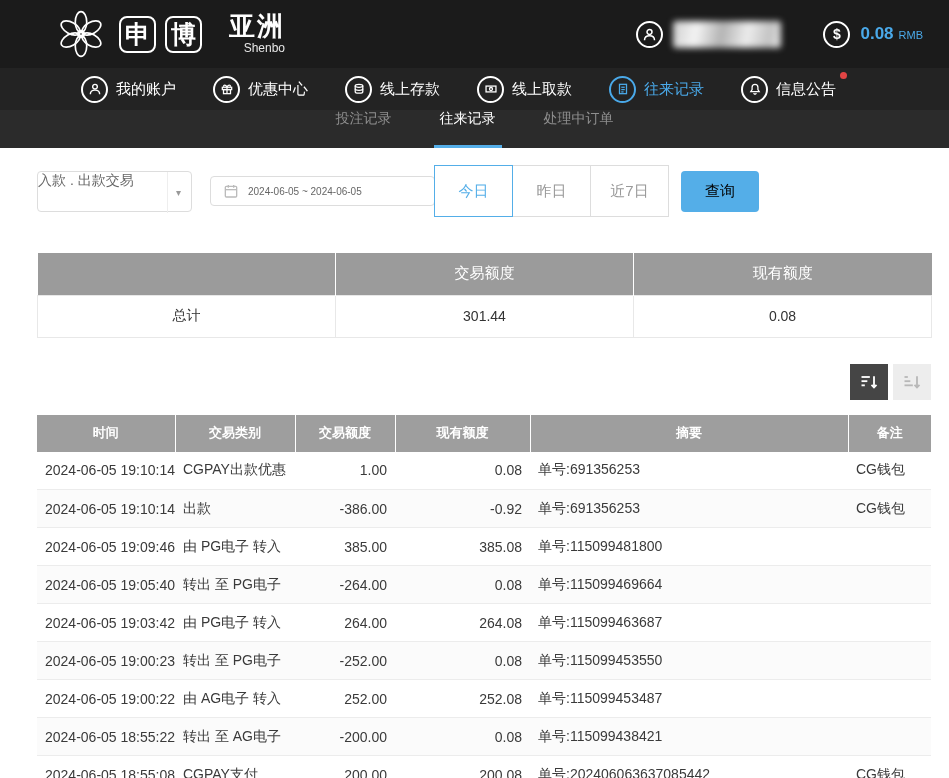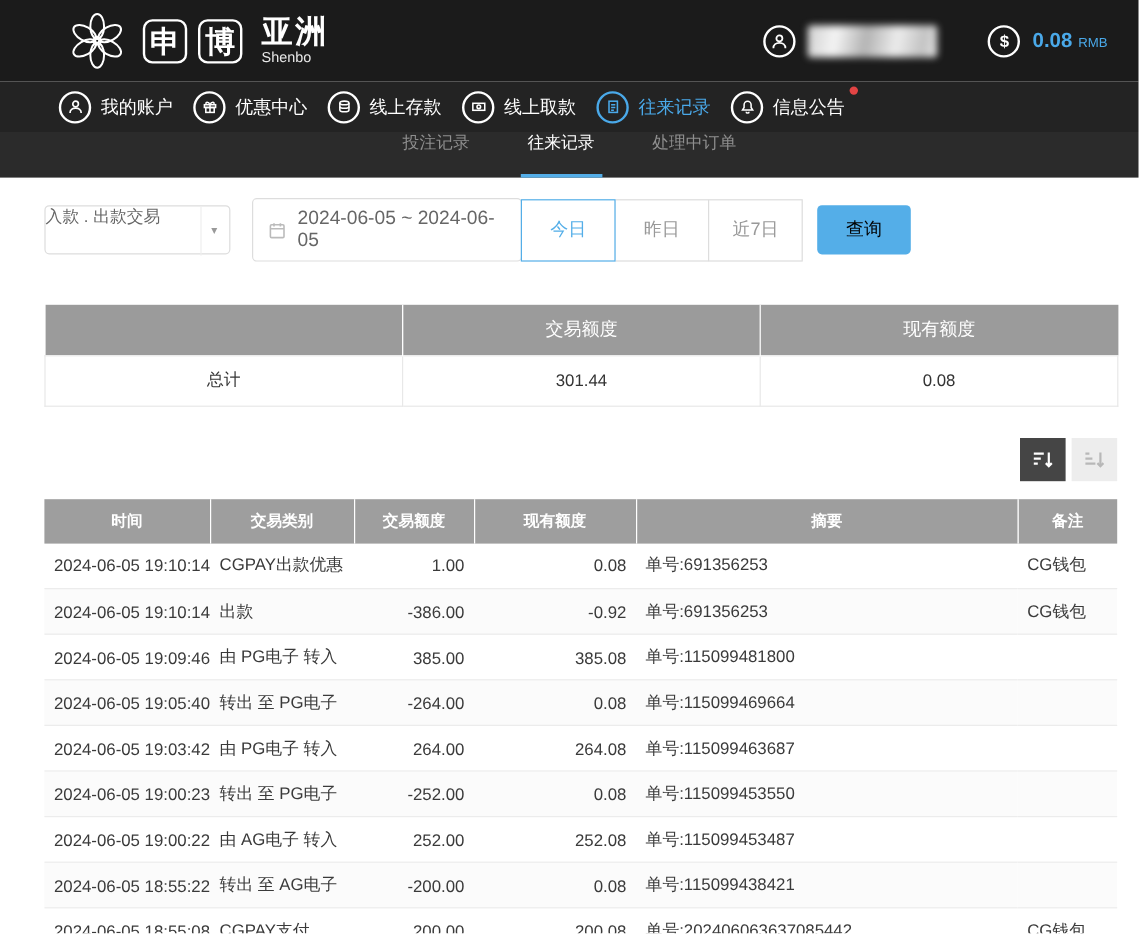--- a/index.html
+++ b/index.html
@@ -5,52 +5,52 @@
   * { margin:0; padding:0; box-sizing:border-box; }
   html,body { background:#fff; }
   body { font-family:"Liberation Sans","DejaVu Sans",sans-serif; }
   .page { width:949px; height:778px; overflow:hidden; background:#fff; position:relative; }
 
   
   .topbar { height:68px; background:#1b1b1b; display:flex; align-items:center; justify-content:space-between; padding:0 26px 0 56px; }
   .logo { display:flex; align-items:center; gap:9px; cursor:pointer; }
   .logo-flower { display:flex; align-items:center; margin-right:4px; }
   .logo-box { width:37px; height:37px; border:2px solid #fff; border-radius:8px; color:#fff; font-size:25px; font-weight:bold; display:flex; align-items:center; justify-content:center; }
-  .logo-right { display:flex; flex-direction:column; color:#fff; margin-left:7px; }
+  .logo-right { display:flex; flex-direction:column; align-items:flex-end; color:#fff; margin-left:18px; }
   .logo-region { font-size:26px; font-weight:bold; letter-spacing:2px; line-height:1.05; }
   .logo-sub { font-size:12px; color:#e8e8e8; }
   .top-right { display:flex; align-items:center; }
   .circle-icon { width:27px; height:27px; border:2px solid #fff; border-radius:50%; display:flex; align-items:center; justify-content:center; color:#fff; flex:0 0 auto; }
   .dollar-glyph { font-size:14px; font-weight:bold; line-height:1; }
   .blurred-name { width:108px; height:27px; margin-left:10px; border-radius:3px;
       background:linear-gradient(100deg,#cfcfcf 0%,#f4f4f4 22%,#b3b3b3 45%,#ececec 68%,#c2c2c2 88%,#e6e6e6 100%);
       filter:blur(3px); }
   .balance-group { display:flex; align-items:baseline; gap:5px; margin-left:10px; }
   .balance { color:#4aa9e9; font-size:17px; font-weight:bold; }
   .currency { color:#4aa9e9; font-size:11px; }
   .top-gap { width:42px; }
 
   
-  .mainnav { height:42px; background:#232323; display:flex; align-items:center; gap:17px; padding-left:49px; }
+  .mainnav { height:42px; background:#232323; display:flex; align-items:center; gap:37px; padding-left:81px; }
   .nav-item { display:flex; align-items:center; gap:8px; color:#fff; font-size:15px; cursor:pointer; position:relative; white-space:nowrap; }
   .nav-item.active { color:#4aa9e9; }
   .nav-icon { width:27px; height:27px; border:2px solid currentColor; border-radius:50%; display:flex; align-items:center; justify-content:center; flex:0 0 auto; }
   .nav-icon svg { display:block; }
   .red-dot { position:absolute; top:-4px; right:-11px; width:7px; height:7px; border-radius:50%; background:#e24444; }
 
   
   .subnav { height:38px; background:#2b2b2b; display:flex; justify-content:center; gap:36px; }
   .subnav-item { color:#8f8f8f; font-size:14px; display:flex; padding:0 6px; cursor:pointer; border-bottom:3px solid transparent; }
   .subnav-item.active { color:#fff; border-bottom-color:#54aee8; }
 
   
   .filters { display:flex; align-items:center; padding:17px 0 0 37px; }
   .select-box { width:155px; height:41px; border:1px solid #ddd; border-radius:4px; display:flex; align-items:flex-start; justify-content:space-between; padding:0 10px 0 0; color:#666; font-size:14px; cursor:pointer; background:#fff; }
   .caret { color:#999; font-size:10px; padding-left:8px; border-left:1px solid #eee; line-height:41px; }
-  .date-box { width:225px; height:53px; border:1px solid #ddd; border-radius:4px; display:flex; align-items:center; gap:9px; padding:0 12px; color:#666; font-size:16px; margin-left:18px; cursor:pointer; background:#fff; }
+  .date-box { width:225px; height:30px; border:1px solid #ddd; border-radius:4px; display:flex; align-items:center; gap:9px; padding:0 12px; color:#666; font-size:10px; margin-left:18px; cursor:pointer; background:#fff; }
   .date-box svg { color:#bbb; flex:0 0 auto; }
   .quick-group { display:flex; }
   .quick-btn { width:79px; height:52px; background:#fff; border:1px solid #ddd; color:#999; font-size:15px; margin-left:-1px; cursor:pointer; font-family:inherit; }
   .quick-btn.active { border-color:#54aee8; color:#54aee8; position:relative; z-index:1; }
   .query-btn { width:78px; height:41px; background:#54aee8; color:#000000; font-size:15px; border:none; border-radius:4px; margin-left:12px; cursor:pointer; font-family:inherit; }
 
   
   .summary { width:894px; margin:36px 0 0 37px; border-collapse:collapse; table-layout:fixed; }
   .summary th { background:#9b9b9b; color:#fff; font-weight:normal; font-size:15px; height:42px; border-left:1px solid #fff; }
   .summary th:first-child { border-left:none; }

